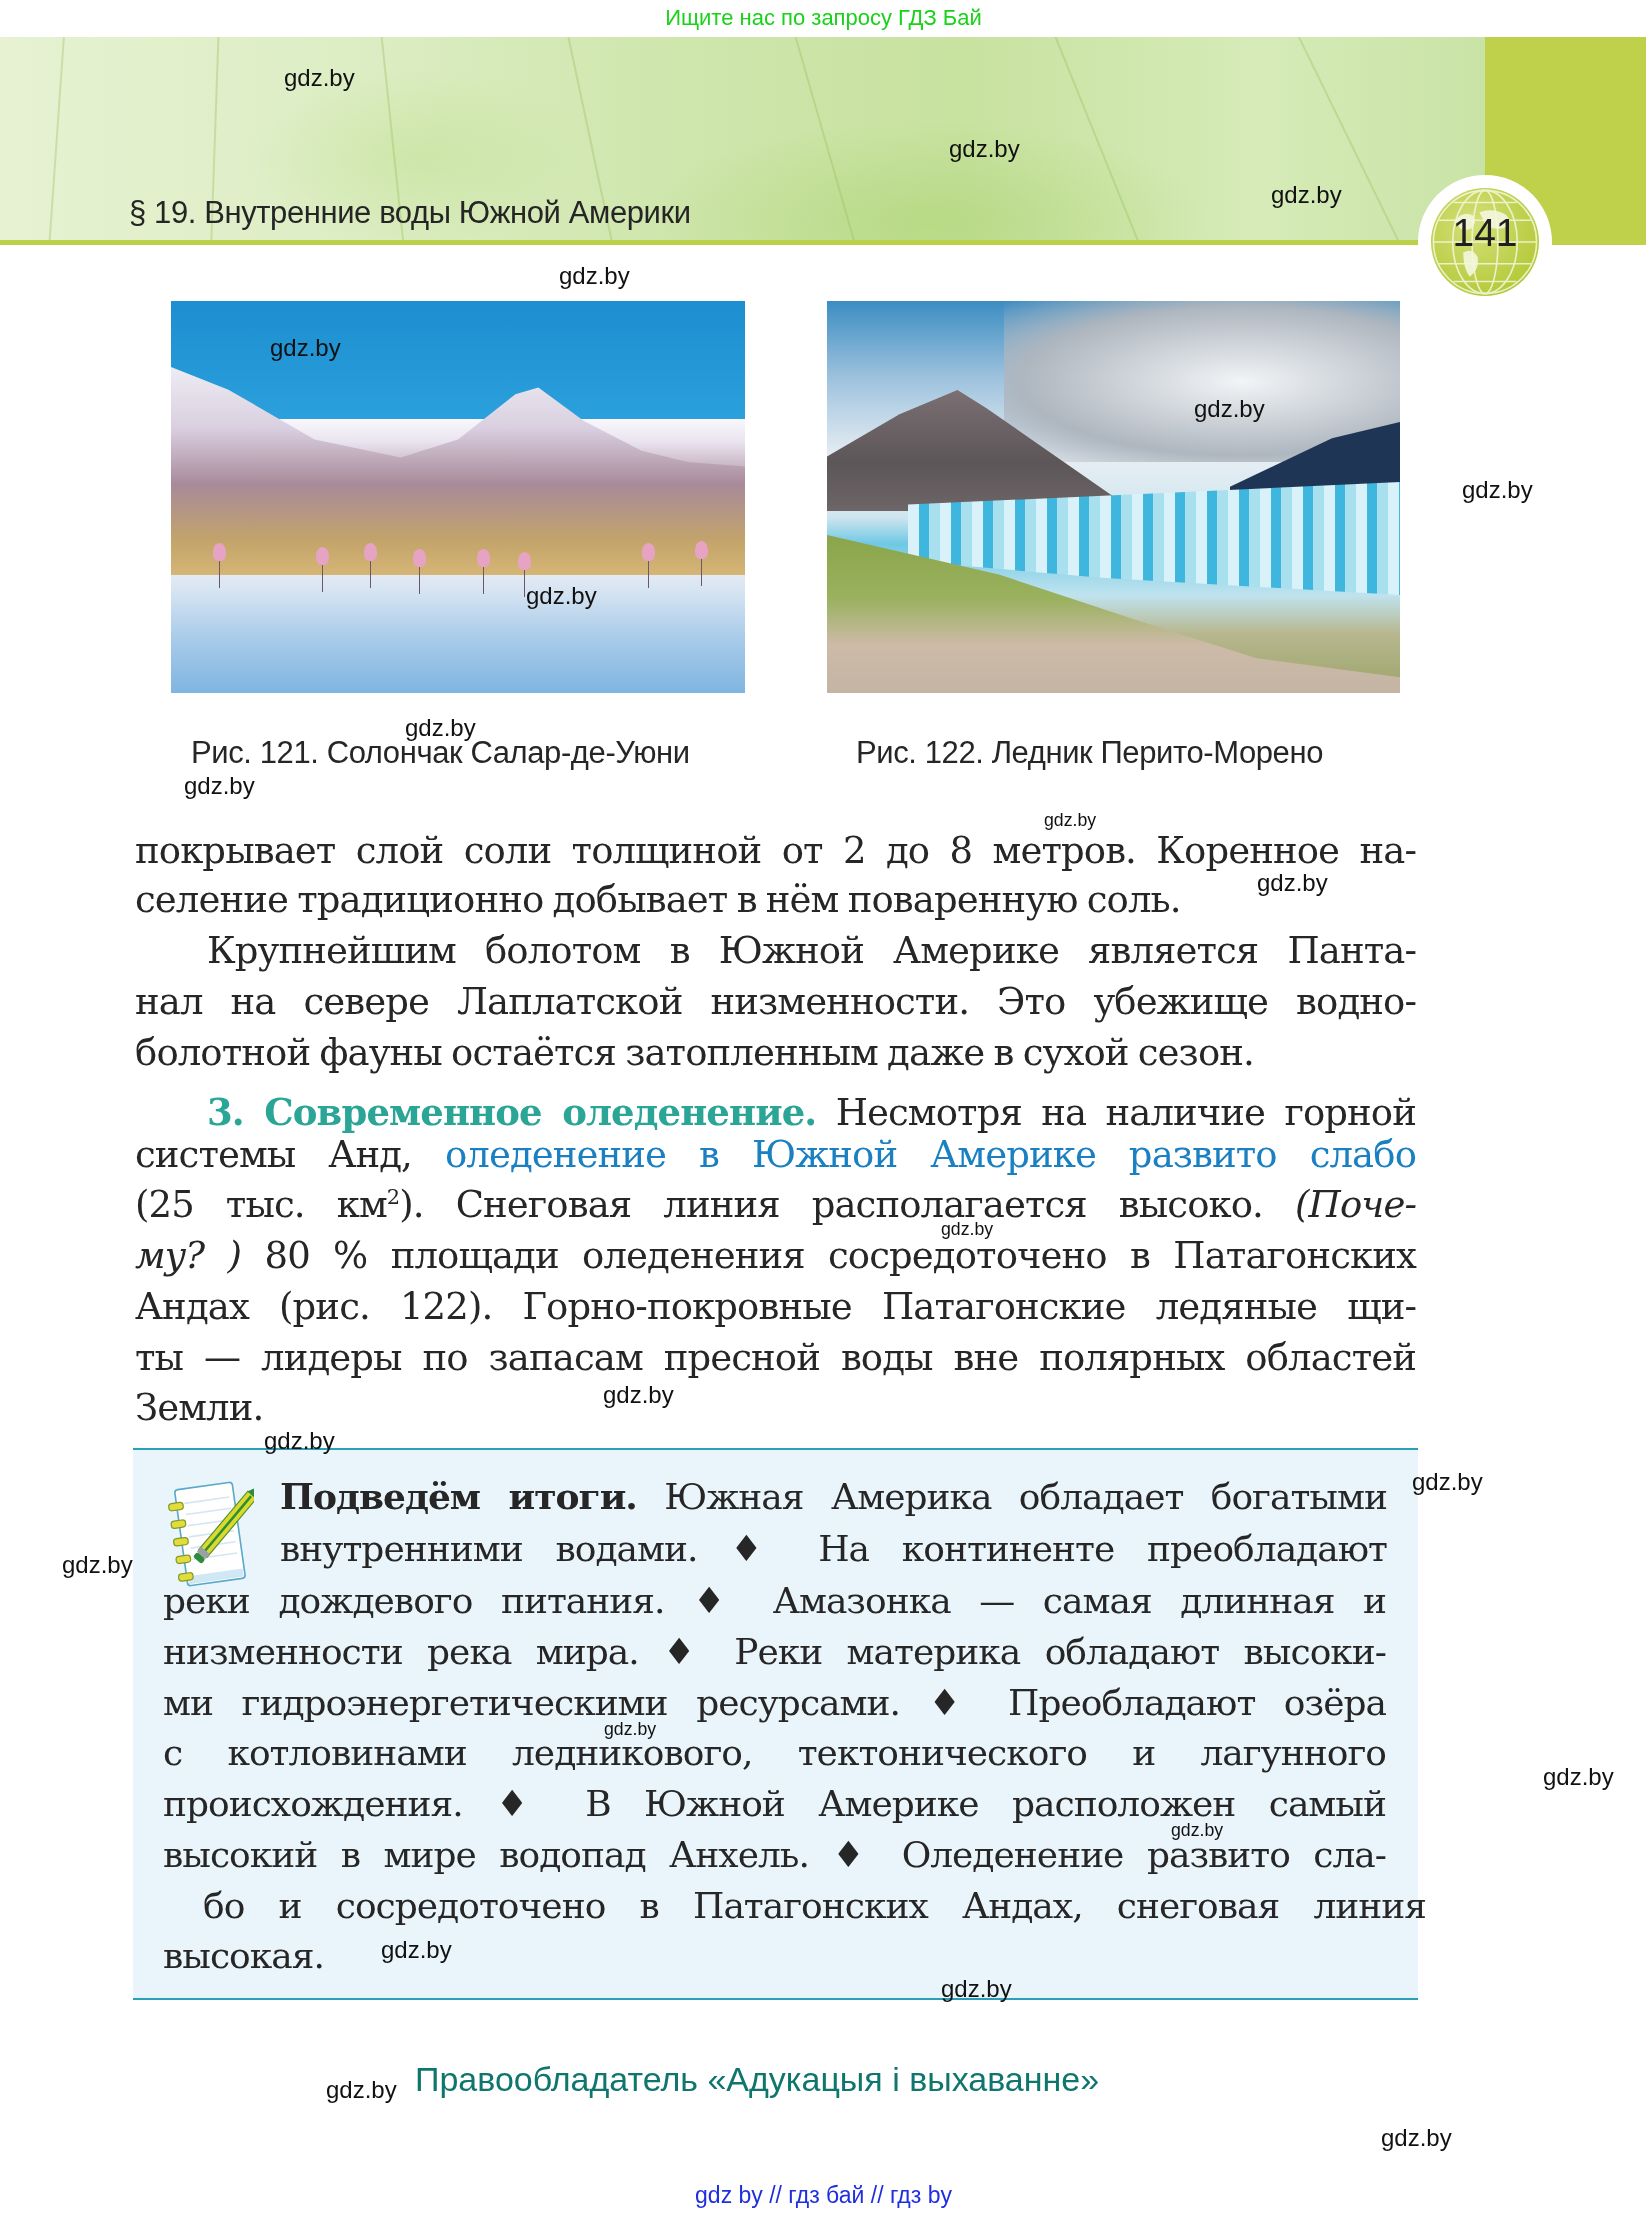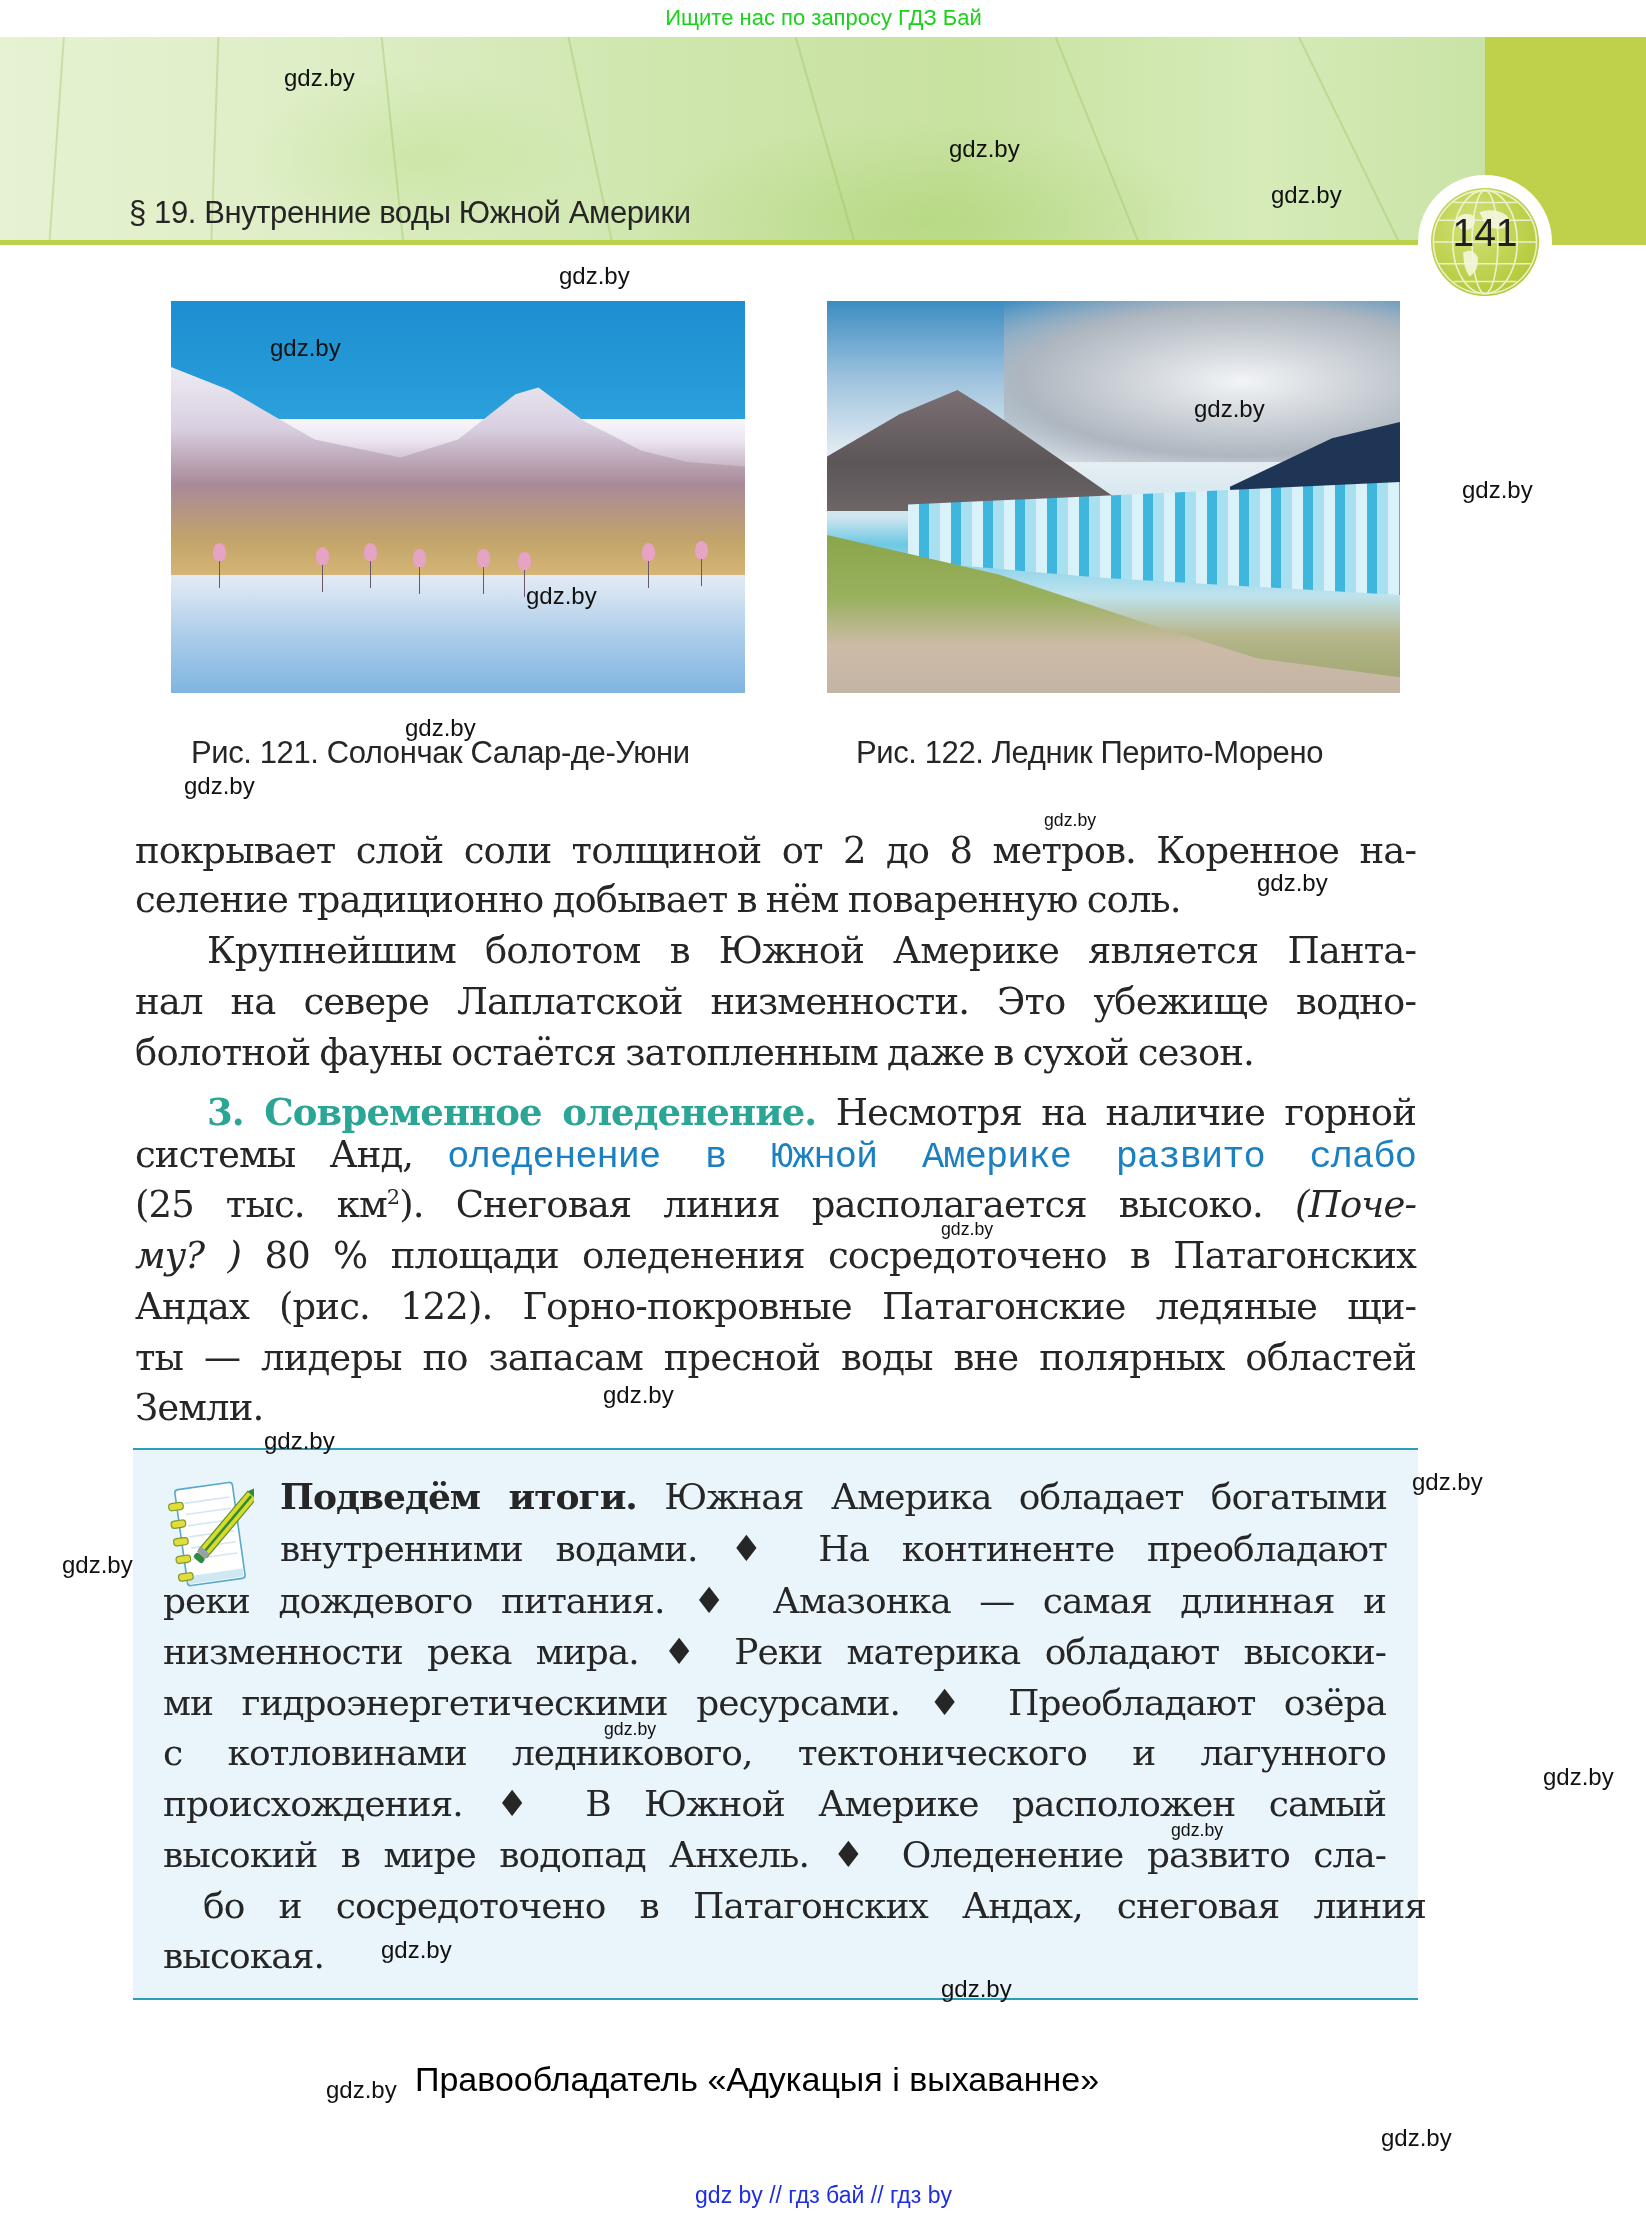--- a/index.html
+++ b/index.html
@@ -100,39 +100,39 @@
     letter-spacing: -0.4px;
   }
   .line {
     position: absolute; left: 135px; width: 1281px; font-size: 37px; line-height: 45px; height: 45px;
     text-align: justify; text-align-last: justify; white-space: nowrap; overflow: visible;
     font-family: "DejaVu Serif", serif; color: #262626; letter-spacing: -0.9px; word-spacing: -1.6px;
   }
   .line.last { text-align-last: left; }
   .line.indent { left: 207px; width: 1209px; }
   .heading { color: #2aa596; font-weight: bold; }
-  .highlight { color: #1a80c2; font-family: Liberation Mono, monospace; }
+  .highlight { color: #1a80c2; }
   .italic { font-style: italic; }
   sup { font-size: 21px; line-height: 0; }
   .summary-box {
     position: absolute; left: 133px; top: 1448px; width: 1285px; height: 548px;
     background: #eaf5fb; border-top: 2.4px solid #2a9fb8; border-bottom: 2.4px solid #2a9fb8;
   }
   .sline { position: absolute; left: 163px; width: 1223px; font-size: 36px; line-height: 45px; height: 45px;
     text-align: justify; text-align-last: justify; white-space: nowrap; color: #262626; letter-spacing: -1px; word-spacing: -1.6px; }
   .sline.narrow { left: 280px; width: 1107px; }
   .sline.last { text-align-last: left; }
   .bold { font-weight: bold; }
   .notebook { position: absolute; left: 165px; top: 1476px; width: 89px; height: 121px; }
   .watermark {
     position: absolute; font-family: "Liberation Sans", sans-serif; color: #111111; font-size: 24px;
   }
   .watermark.small { font-size: 17.7px; }
   .copyright {
-    position: absolute; left: 415px; top: 2060px; font-family: "Liberation Sans", sans-serif; font-size: 34px; color: #000000;
+    position: absolute; left: 415px; top: 2060px; font-family: "Liberation Sans", sans-serif; font-size: 34px; color: #0f766e;
   }
   .bottom-links {
     position: absolute; left: 0; top: 2182px; width: 1647px; text-align: center;
     font-family: "Liberation Sans", sans-serif; font-size: 23px; color: #1f2fe0;
   }
 </style>
 </head>
 <body>
 
 <div class="top-banner">Ищите нас по запросу ГДЗ Бай</div>

